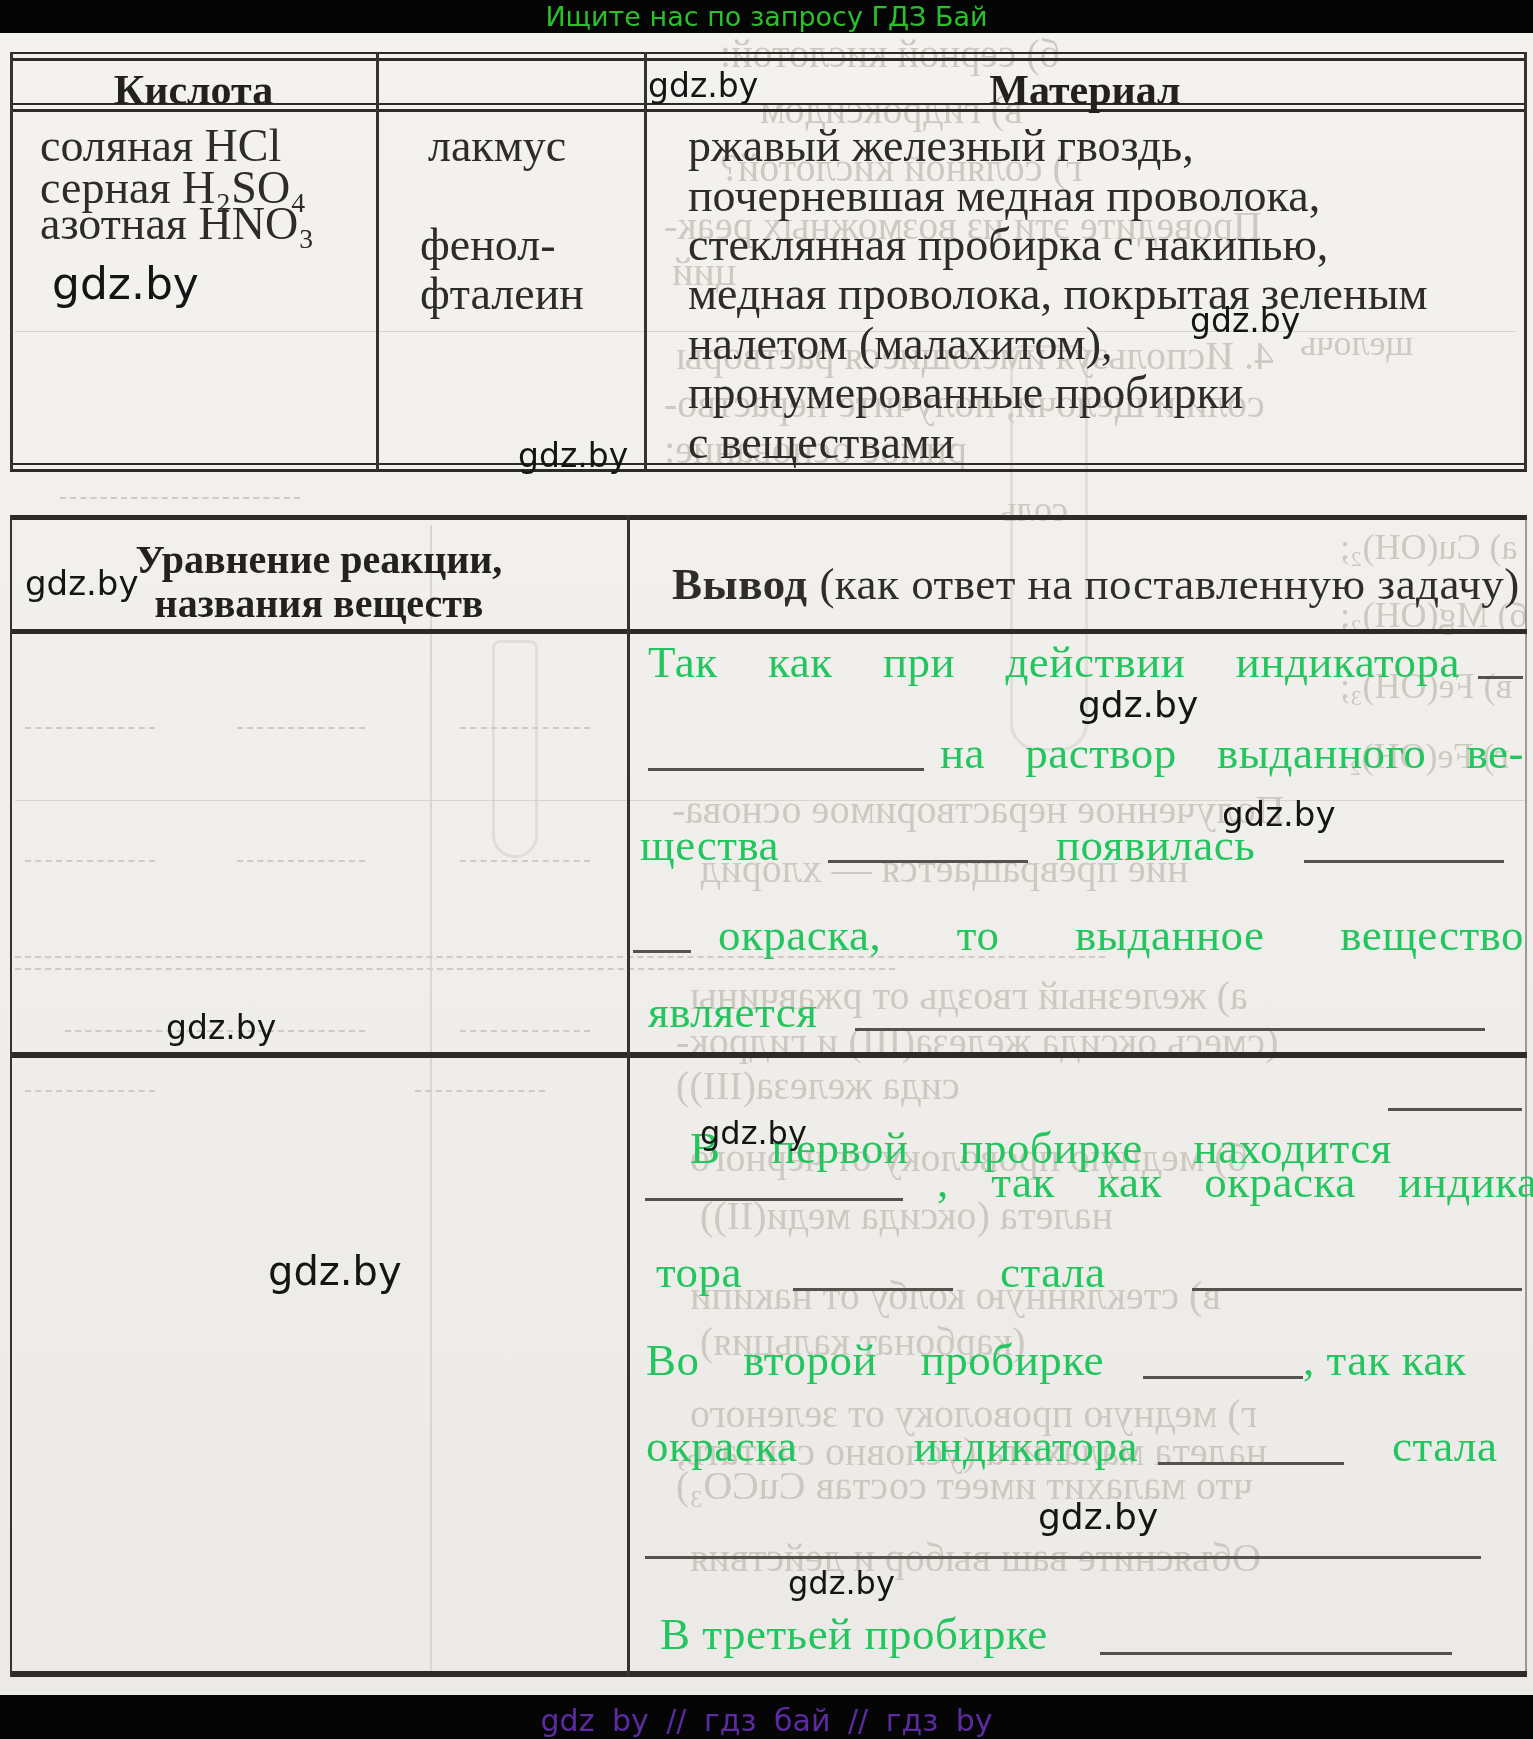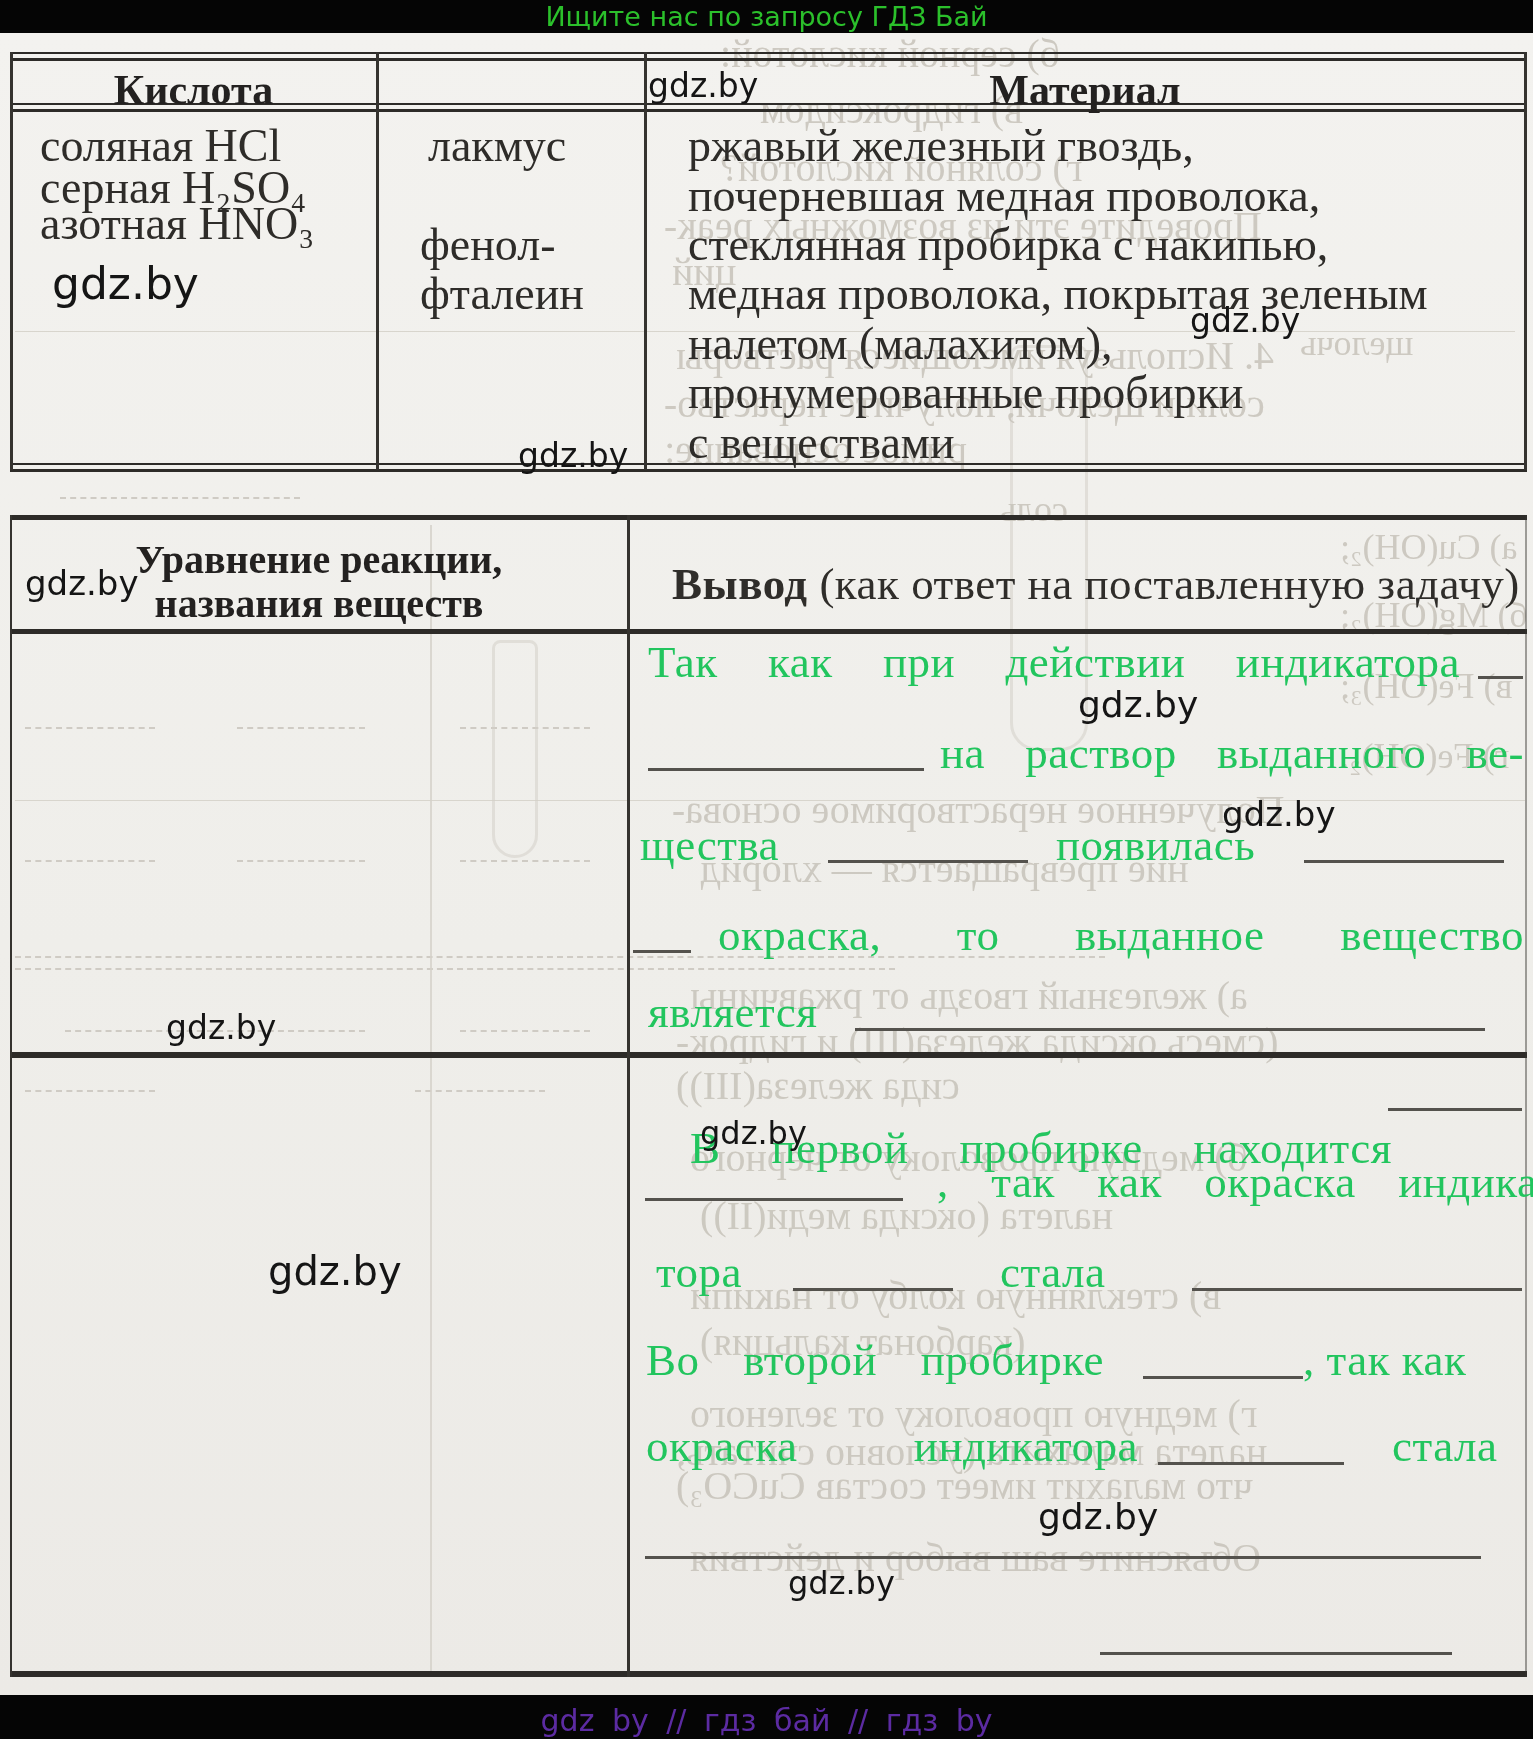--- a/index.html
+++ b/index.html
@@ -161,20 +161,21 @@
   <div class="c jst" style="left:646px;top:1334px;width:458px;">Во второй пробирке</div>
   <div class="ul" style="left:1143px;top:1376px;width:160px;"></div>
   <span class="c" style="left:1303px;top:1334px;">, так как</span>
 
   <div class="c jst" style="left:646px;top:1420px;width:492px;">окраска индикатора</div>
   <div class="ul" style="left:1158px;top:1462px;width:186px;"></div>
   <span class="c" style="left:1392px;top:1420px;">стала</span>
 
   <div class="ul" style="left:645px;top:1556px;width:836px;"></div>
 
+  <span class="c" style="left:660px;top:1608px;">В третьей пробирке</span>
   <div class="ul" style="left:1100px;top:1652px;width:352px;"></div>
 
   <span class="wm" style="left:648px;top:66px;font-size:33px;">gdz.by</span>
   <span class="wm" style="left:52px;top:258px;font-size:44px;">gdz.by</span>
   <span class="wm" style="left:1190px;top:301px;font-size:33px;">gdz.by</span>
   <span class="wm" style="left:518px;top:436px;font-size:33px;">gdz.by</span>
   <span class="wm" style="left:25px;top:563px;font-size:34px;">gdz.by</span>
   <span class="wm" style="left:1078px;top:684px;font-size:36px;">gdz.by</span>
   <span class="wm" style="left:1222px;top:794px;font-size:34px;">gdz.by</span>
   <span class="wm" style="left:166px;top:1008px;font-size:33px;">gdz.by</span>

